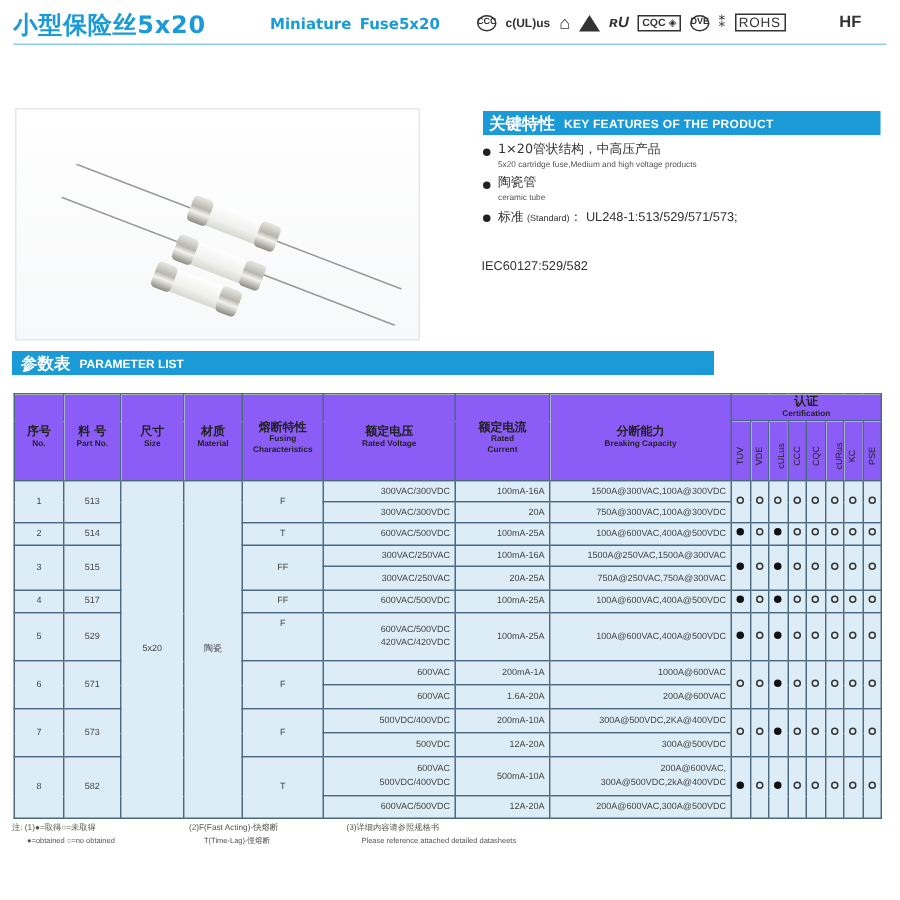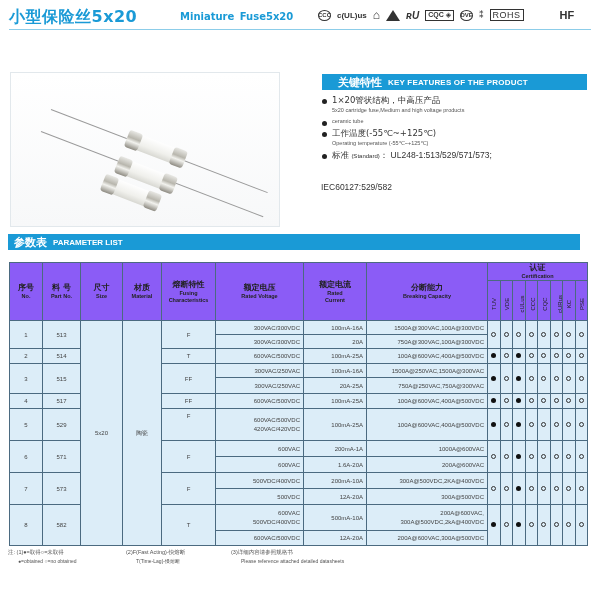--- a/index.html
+++ b/index.html
@@ -18,31 +18,31 @@
   .cert.hf { font-size: 11px; font-weight: bold; color: #333; padding-left: 30px; }
   .cert.ul { font-size: 8px; font-weight: bold; }
   .cert.ru { font-size: 10px; font-weight: 900; font-style: italic; }
   .top-rule { position: absolute; left: 9px; top: 29px; width: 582px; height: 1px; background: #8ccde9; }
 
   .product-img { position: absolute; left: 10px; top: 72px; width: 270px; height: 155px; border: 1px solid #e2e8ec; background: linear-gradient(180deg,#ffffff 0%,#f7f8f9 100%); overflow: hidden; }
   .wire { position: absolute; height: 1px; background: #9a9a9a; transform-origin: left center; }
   .fuse { position: absolute; height: 16px; border-radius: 3px; background: linear-gradient(180deg,#fefefe 0%,#f0f0ec 60%,#d8d8d2 100%); transform-origin: left center; }
   .cap { position: absolute; top: -1px; width: 14px; height: 18px; border-radius: 3px; background: linear-gradient(180deg,#e8e8e4 0%,#b8b6ad 40%,#f2f2ee 60%,#8e8b82 100%); }
 
-  .feat-bar { position: absolute; left: 322px; top: 74px; width: 265px; height: 16px; background: #1a9ad6; color: #fff; display: flex; align-items: center; padding-left: 16px; }
+  .feat-bar { position: absolute; left: 322px; top: 74px; width: 265px; height: 16px; background: #1a9ad6; color: #fff; display: flex; align-items: center; padding-left: 4px; }
   .feat-bar .cn { font-size: 11px; font-weight: bold; font-family: "DejaVu Sans", sans-serif; }
   .feat-bar .en { font-size: 8px; font-weight: bold; margin-left: 6px; letter-spacing: 0.2px; }
   .features { position: absolute; left: 321px; top: 95px; width: 275px; list-style: none; }
   .features li { position: relative; padding-left: 11px; margin-bottom: 3px; }
   .features li::before { content: ""; position: absolute; left: 1px; top: 4px; width: 5px; height: 5px; border-radius: 50%; background: #222; }
   .features .cn { font-size: 8.5px; color: #333; line-height: 11px; font-family: "DejaVu Sans", sans-serif; }
   .features .en { font-size: 5.5px; color: #555; line-height: 8px; }
   .features .std { font-size: 8.5px; color: #333; line-height: 11px; }
 
-  .param-bar { position: absolute; left: 8px; top: 234px; width: 572px; height: 16px; background: #1a9ad6; color: #fff; display: flex; align-items: center; padding-left: 6px; }
+  .param-bar { position: absolute; left: 8px; top: 234px; width: 468px; height: 16px; background: #1a9ad6; color: #fff; display: flex; align-items: center; padding-left: 6px; }
   .param-bar .cn { font-size: 11px; font-weight: bold; font-family: "DejaVu Sans", sans-serif; }
   .param-bar .en { font-size: 8px; font-weight: bold; margin-left: 6px; text-align: center; }
 
   table.params { position: absolute; left: 9px; top: 262px; border-collapse: collapse; table-layout: fixed; width: 578px; }
   table.params th, table.params td { border: 1px solid #4b6a80; text-align: center; vertical-align: middle; padding: 0; overflow: hidden; white-space: nowrap; }
   table.params thead th { background: #8b5cf6; color: #222; }
   table.params th .cn { display: block; font-size: 8px; font-weight: bold; font-family: "DejaVu Sans", sans-serif; line-height: 10px; }
   table.params th .en { display: block; font-size: 5.5px; font-weight: bold; line-height: 7px; }
   table.params th.vert { height: 40px; }
   table.params th.vert span { display: inline-block; transform: rotate(-90deg); font-size: 6px; font-weight: normal; white-space: nowrap; }
@@ -98,25 +98,22 @@
 <div class="feat-bar">
   <span class="cn">关键特性</span>
   <span class="en">KEY FEATURES OF THE PRODUCT</span>
 </div>
 <ul class="features">
   <li>
     <div class="cn">1×20管状结构，中高压产品</div>
     <div class="en">5x20 cartridge fuse,Medium and high voltage products</div>
   </li>
   <li>
+    <div class="cn">陶瓷管</div>
     <div class="en">ceramic tube</div>
-  </li>
-  <li>
-    <div class="cn">工作温度(-55℃~+125℃)</div>
-    <div class="en">Operating temperature (-55℃~+125℃)</div>
   </li>
   <li>
     <div class="std"><span class="cn">标准</span> <span style="font-size:6px;">(Standard)</span><span>：  UL248-1:513/529/571/573;</span></div>
     <div class="std" style="margin-left:-11px;margin-top:20px;">IEC60127:529/582</div>
   </li>
 </ul>
 
 <div class="param-bar">
   <span class="cn">参数表</span>
   <span class="en">PARAMETER LIST</span>

